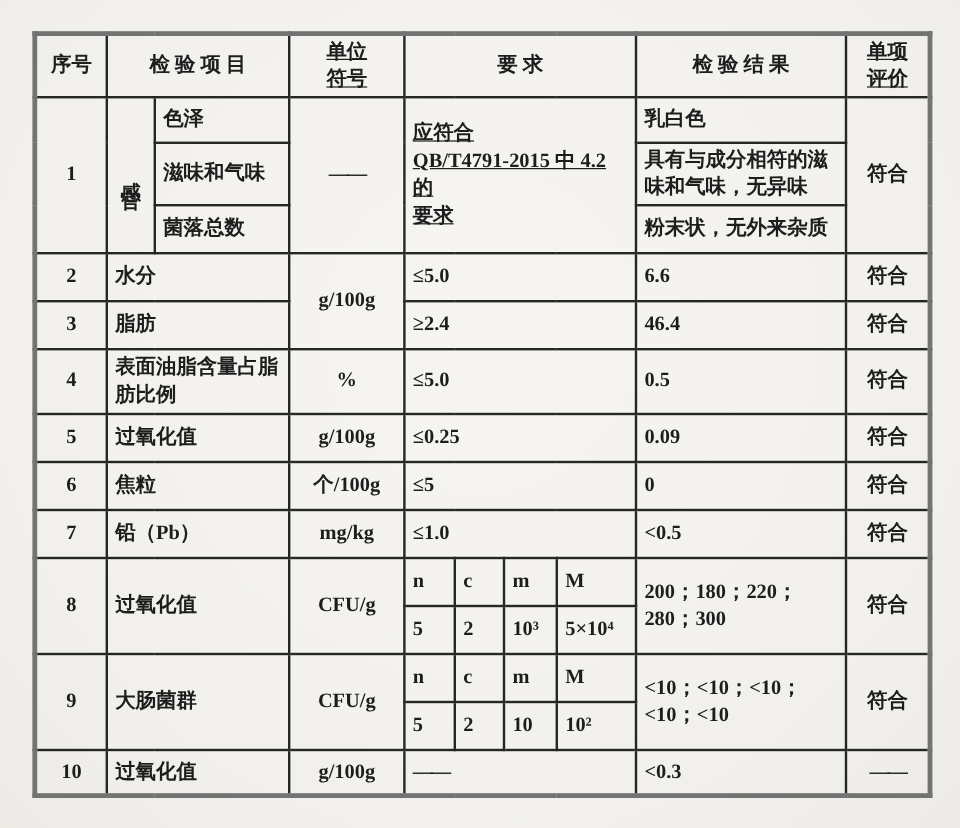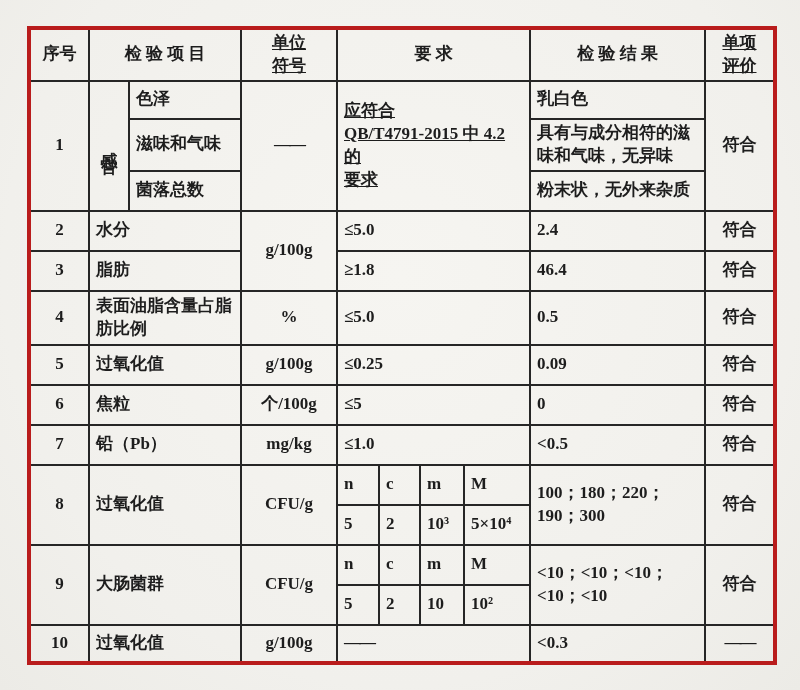--- a/index.html
+++ b/index.html
@@ -7,21 +7,21 @@
     width:800px;height:690px;
     background:radial-gradient(ellipse at 50% 40%, #f6f5f1 0%, #f1f0ec 70%, #ecebe6 100%);
     font-family:"Liberation Serif","DejaVu Serif",serif;
     color:#1d1d1d;
     overflow:hidden;
   }
   .sheet{position:relative;width:800px;height:690px;}
   table.report{
     position:absolute;left:27px;top:26px;
     border-collapse:collapse;table-layout:fixed;
-    border:4px solid #b91c1c;
+    border:4px solid #737373;
   }
   .report td,.report th{
     border:2px solid #262626;
     font-size:17px;font-weight:600;line-height:1.35;
     padding:2px 6px;vertical-align:middle;
     overflow:hidden;
   }
   .report th{font-weight:700;text-align:center;}
   .c{text-align:center;}
   .l{text-align:left;padding-left:9px;}
@@ -81,28 +81,28 @@
     <tr style="height:40px">
       <td class="l">菌落总数</td>
       <td class="l">粉末状，无外来杂质</td>
     </tr>
 
     <tr style="height:40px">
       <td class="c">2</td>
       <td class="l" colspan="2">水分</td>
       <td class="c" rowspan="2">g/100g</td>
       <td class="l" colspan="4">≤5.0</td>
-      <td class="l">2.4</td>
+      <td class="l">6.6</td>
       <td class="c">符合</td>
     </tr>
 
     <tr style="height:40px">
       <td class="c">3</td>
       <td class="l" colspan="2">脂肪</td>
-      <td class="l" colspan="4">≥1.8</td>
+      <td class="l" colspan="4">≥2.4</td>
       <td class="l">46.4</td>
       <td class="c">符合</td>
     </tr>
 
     <tr style="height:54px">
       <td class="c">4</td>
       <td class="l" colspan="2">表面油脂含量占脂肪比例</td>
       <td class="c">%</td>
       <td class="l" colspan="4">≤5.0</td>
       <td class="l">0.5</td>
@@ -137,21 +137,21 @@
     </tr>
 
     <tr style="height:40px">
       <td class="c" rowspan="2">8</td>
       <td class="l" colspan="2" rowspan="2">过氧化值</td>
       <td class="c" rowspan="2">CFU/g</td>
       <td class="l">n</td>
       <td class="l">c</td>
       <td class="l">m</td>
       <td class="l">M</td>
-      <td class="l" rowspan="2">100；180；220；190；300</td>
+      <td class="l" rowspan="2">200；180；220；280；300</td>
       <td class="c" rowspan="2">符合</td>
     </tr>
     <tr style="height:40px">
       <td class="l">5</td>
       <td class="l">2</td>
       <td class="l">10³</td>
       <td class="l">5×10⁴</td>
     </tr>
 
     <tr style="height:40px">

